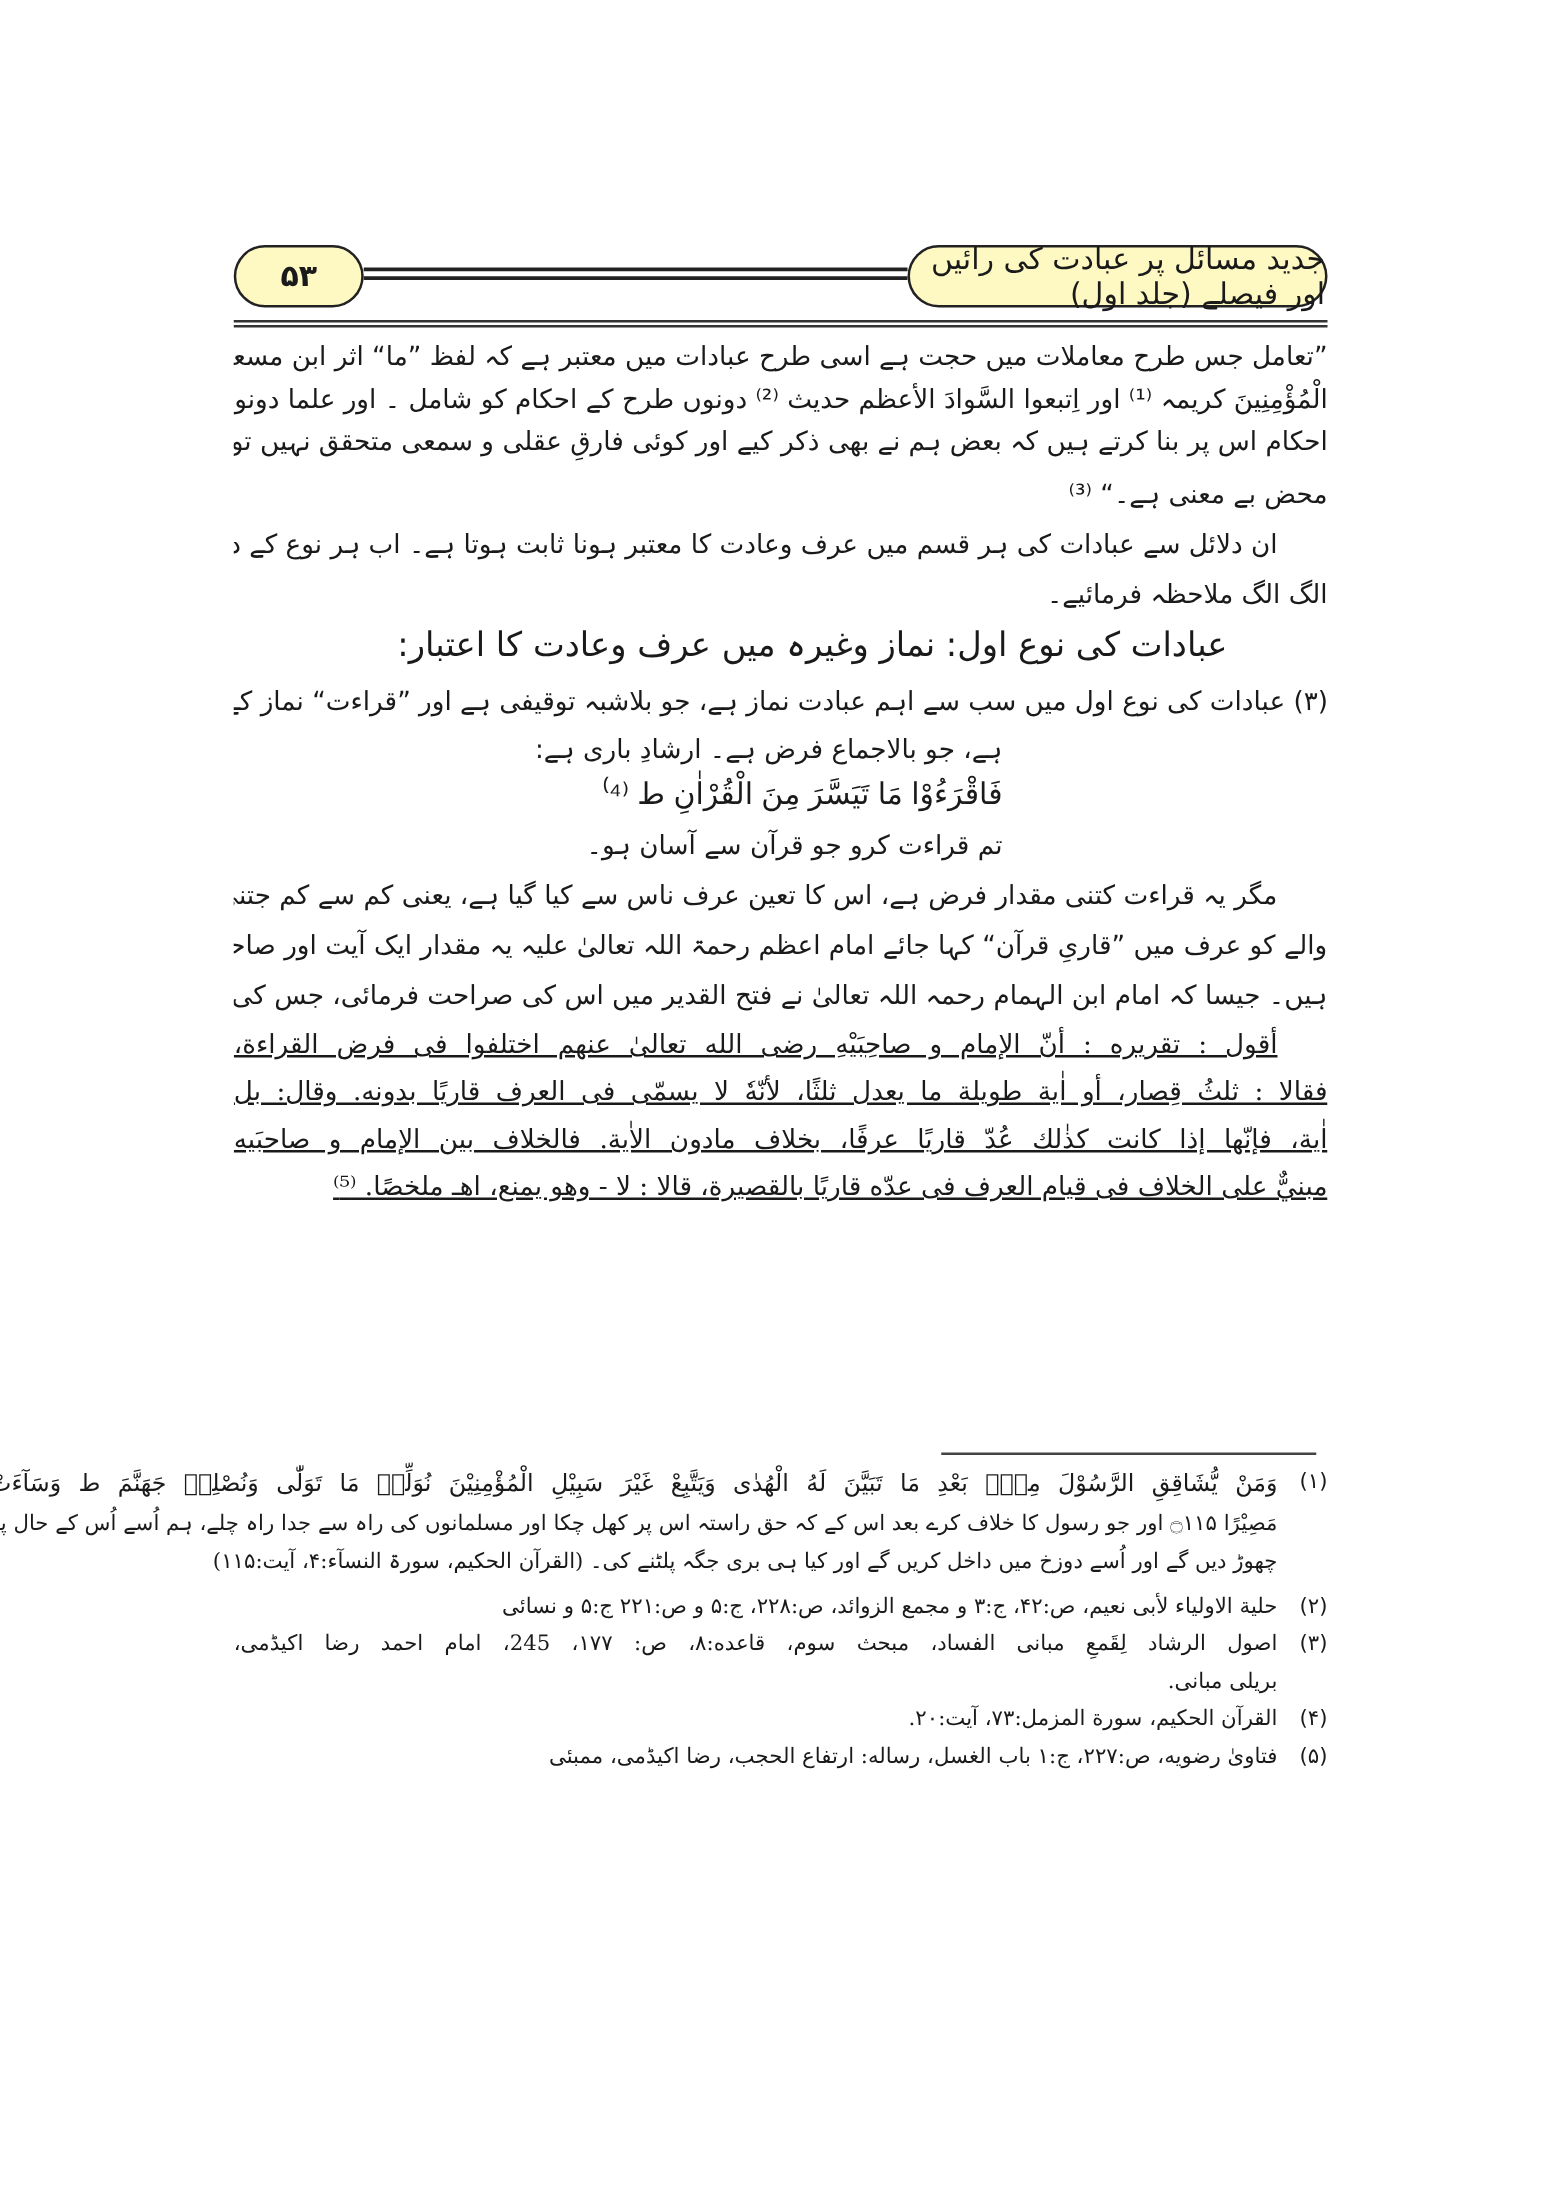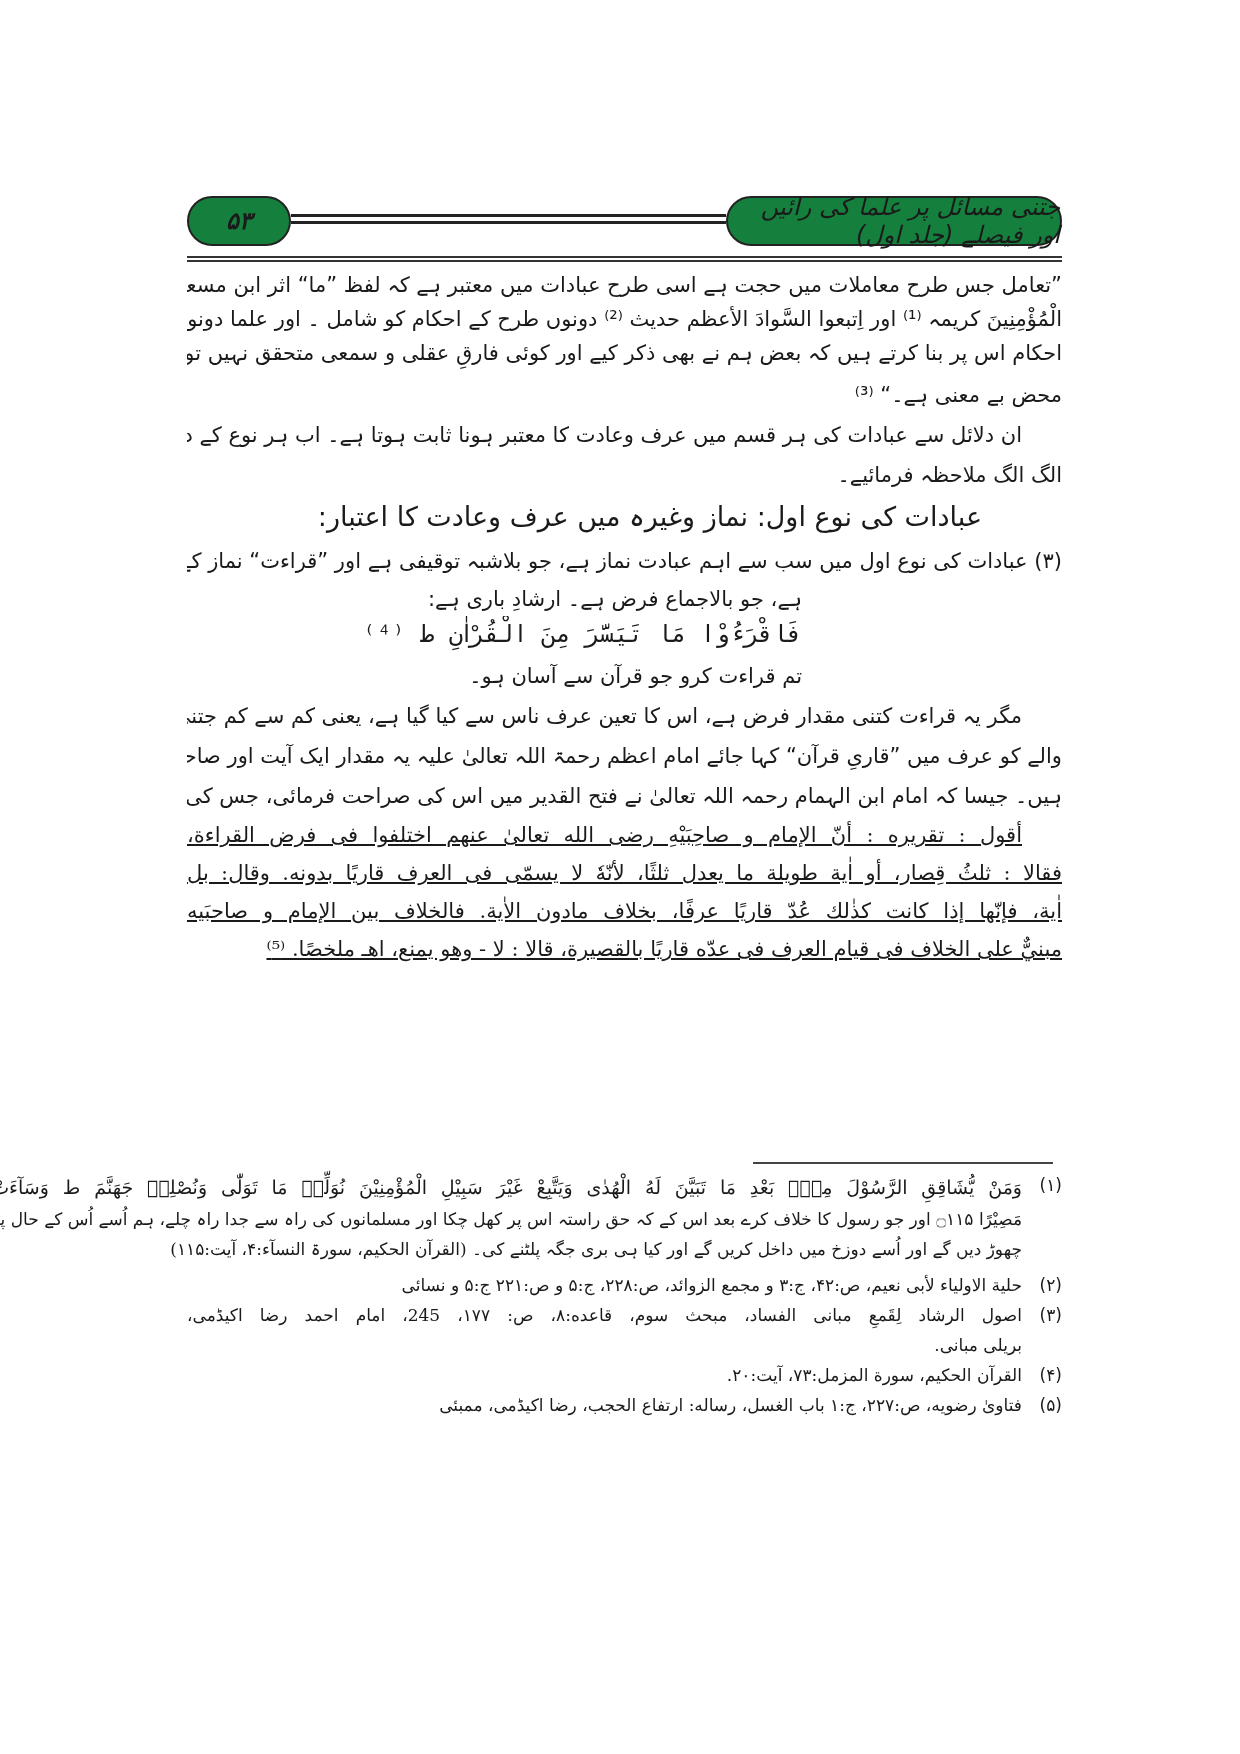--- a/index.html
+++ b/index.html
@@ -1,38 +1,38 @@
 <!DOCTYPE html>
 <html><head>
 <meta charset="utf-8">
 <style>
   html, body { margin: 0; padding: 0; background: #ffffff; }
   body { width: 1240px; height: 1754px; position: relative; overflow: hidden;
          font-family: "DejaVu Sans", sans-serif; color: #1a1a1a; }
   .page { position: absolute; left: 0; top: 0; width: 1240px; height: 1754px; }
 
   
-  .hdr-oval { position: absolute; border: 2px solid #222; border-radius: 26px; background: #15803d;
-              display: flex; align-items: center; justify-content: center; box-sizing: border-box; font-style: italic; }
+  .hdr-oval { position: absolute; border: 2px solid #222; border-radius: 26px; background: #fef9c3;
+              display: flex; align-items: center; justify-content: center; box-sizing: border-box; }
   .hdr-page { left: 187px; top: 196px; width: 104px; height: 50px; font-size: 24px; font-weight: bold; }
   .hdr-title { left: 726px; top: 196px; width: 336px; height: 50px; font-size: 24px; direction: rtl; }
   .hdr-bar { position: absolute; left: 291px; top: 214px; width: 435px; height: 10px;
              border-top: 3px solid #222; border-bottom: 3px solid #222; box-sizing: border-box; }
   .hdr-bar::after { content: ""; position: absolute; left: 0; right: 0; top: 1px; height: 1px; background: #fff; }
   .hdr-rule { position: absolute; left: 187px; top: 256px; width: 875px; height: 6px;
               border-top: 2px solid #333; border-bottom: 2px solid #333; box-sizing: border-box; }
 
   
   .body { position: absolute; left: 187px; top: 268px; width: 875px; direction: rtl; text-align: justify; }
   .line { display: block; font-size: 21px; line-height: 34px; height: 34px; white-space: nowrap;
           overflow: hidden; text-align-last: justify; }
   .line.last { text-align-last: right; }
   .line.indent { padding-right: 40px; }
   .line.indent-big { padding-right: 260px; text-align-last: right; }
-  .line.quote-ar { font-family: Liberation Mono, monospace; font-size: 24px; height: 40px; line-height: 40px;
+  .line.quote-ar { font-family: Liberation Sans, sans-serif; font-size: 24px; height: 40px; line-height: 40px;
                    padding-right: 260px; text-align-last: right; }
   .heading { display: block; font-size: 27px; font-weight: normal; height: 46px; line-height: 46px;
              padding-right: 80px; text-align: right; }
   .arabic { font-family: "DejaVu Serif", serif; font-size: 21px; line-height: 38px; height: 38px; text-decoration: underline; }
 
   
   .fn-rule { position: absolute; left: 753px; top: 1162px; width: 300px; height: 0;
              border-top: 2px solid #444; }
   .footnotes { position: absolute; left: 187px; top: 1170px; width: 875px; direction: rtl; }
   .fn-item { display: flex; flex-direction: row; font-size: 17px; line-height: 30px; }
@@ -45,21 +45,21 @@
 </head>
 <body>
 
 <div class="page">
 
   <div class="hdr-oval hdr-page">
     <span>۵۳</span>
   </div>
   <div class="hdr-bar"></div>
   <div class="hdr-oval hdr-title">
-    <span>جتنی مسائل پر علما کی رائیں اور فیصلے (جلد اول)</span>
+    <span>جدید مسائل پر عبادت کی رائیں اور فیصلے (جلد اول)</span>
   </div>
   <div class="hdr-rule"></div>
 
   <div class="body">
     <div>
       <span class="line">”تعامل جس طرح معاملات میں حجت ہے اسی طرح عبادات میں معتبر ہے کہ لفظ ”ما“ اثر ابن مسعود رضی اللہ تعالیٰ عنہ اور سَبِيْلِ</span>
       <span class="line">الْمُؤْمِنِينَ کریمہ ⁽¹⁾ اور اِتبعوا السَّوادَ الأعظم حدیث ⁽²⁾ دونوں طرح کے احکام کو شامل ۔ اور علما دونوں طرح کے</span>
       <span class="line">احکام اس پر بنا کرتے ہیں کہ بعض ہم نے بھی ذکر کیے اور کوئی فارقِ عقلی و سمعی متحقق نہیں تو تخصیص اس کی معاملات کے ساتھ</span>
       <span class="line last" style="height:44px;line-height:50px;">محض بے معنی ہے۔“ ⁽³⁾</span>
     </div>

